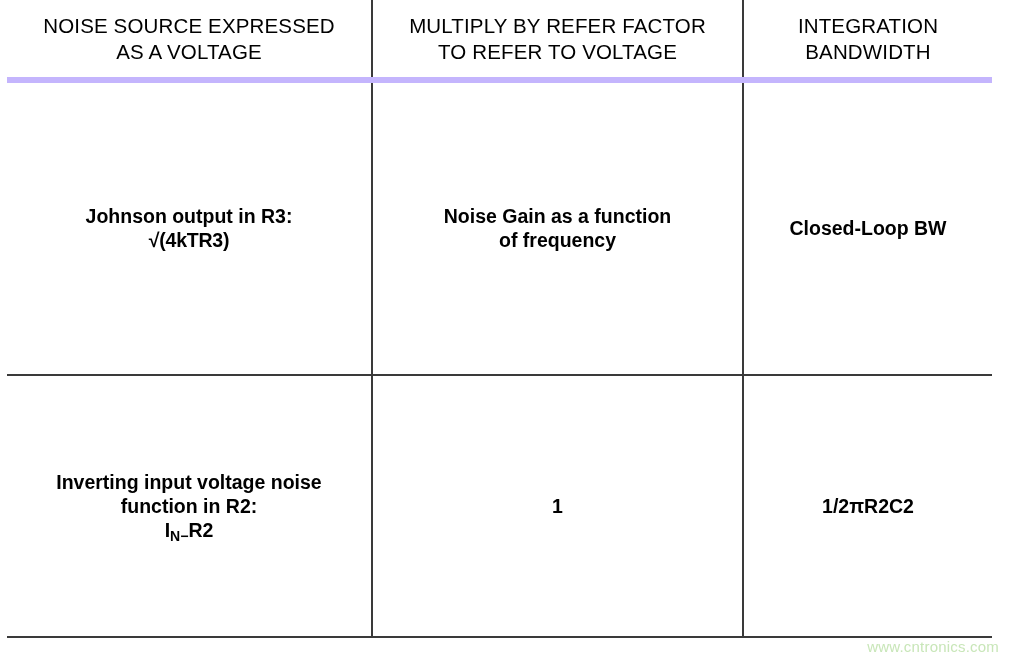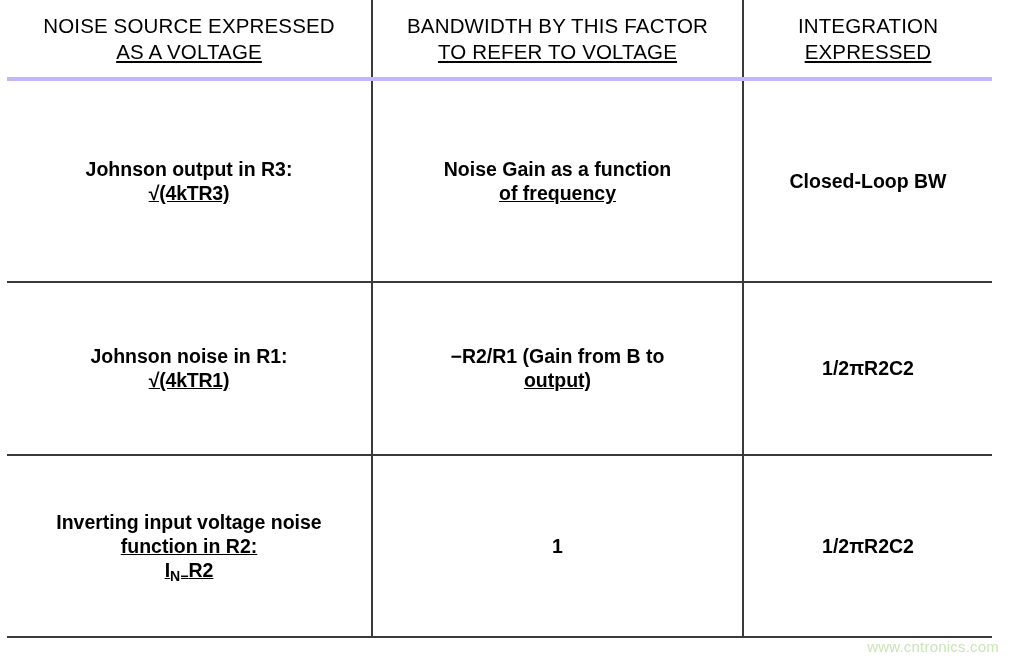--- a/index.html
+++ b/index.html
@@ -42,40 +42,40 @@
   
   #noise-table .col-factor,
   #noise-table .cell-factor,
   #noise-table .head-factor {
     border-left: 2px solid #3a3a3a;
     border-right: 2px solid #3a3a3a;
   }
 
   
   thead th {
-    border-bottom: 4px solid #c4b5fd;
+    border-bottom: 6px solid #c4b5fd;
     font-weight: normal;
     font-size: 20.5px;
     letter-spacing: 0.15px;
     height: 73px;
   }
   tbody td {
     border-bottom: 2px solid #3a3a3a;
     font-weight: bold;
     font-size: 19.5px;
   }
 
   .row-1 td { height: 102px; }
   .row-2 td { height: 99px; }
   .row-3 td { height: 98px; }
   .row-4 td { height: 87px; }
   .row-5 td { height: 87px; }
   .row-6 td { height: 92px; }
 
-  .line2 { display: block; text-decoration: underline; }
+  .line2 { display: block; }
 
   sub {
     font-size: 0.72em;
     vertical-align: -0.28em;
     line-height: 0;
   }
 
   .sqrt { letter-spacing: -0.2px; }
 
   #watermark {
@@ -99,56 +99,45 @@
     <col class="col-factor">
     <col class="col-bandwidth">
   </colgroup>
   <thead>
     <tr>
       <th class="head-source">
         <span>NOISE SOURCE EXPRESSED</span>
         <span class="line2">AS A VOLTAGE</span>
       </th>
       <th class="head-factor">
-        <span>BANDWIDTH BY THIS FACTOR</span>
+        <span>MULTIPLY BY REFER FACTOR</span>
         <span class="line2">TO REFER TO VOLTAGE</span>
       </th>
       <th class="head-bandwidth">
         <span>INTEGRATION</span>
-        <span class="line2">EXPRESSED</span>
+        <span class="line2">BANDWIDTH</span>
       </th>
     </tr>
   </thead>
   <tbody>
 
     <tr class="row-1">
       <td class="cell-source">
         <span>Johnson output in R3:</span>
         <span class="line2 sqrt">√(4kTR3)</span>
       </td>
       <td class="cell-factor">
         <span>Noise Gain as a function</span>
         <span class="line2">of frequency</span>
       </td>
       <td class="cell-bandwidth">Closed-Loop BW</td>
     </tr>
 
 
 
-    <tr class="row-4">
-      <td class="cell-source">
-        <span>Johnson noise in R1:</span>
-        <span class="line2 sqrt">√(4kTR1)</span>
-      </td>
-      <td class="cell-factor">
-        <span>−R2/R1 (Gain from B to</span>
-        <span class="line2">output)</span>
-      </td>
-      <td class="cell-bandwidth">1/2πR2C2</td>
-    </tr>
 
 
     <tr class="row-6">
       <td class="cell-source">
         <span>Inverting input voltage noise</span>
         <span class="line2">function in R2:</span>
         <span class="line2"><span>I</span><sub>N−</sub><span>R2</span></span>
       </td>
       <td class="cell-factor">
         <span>1</span>

